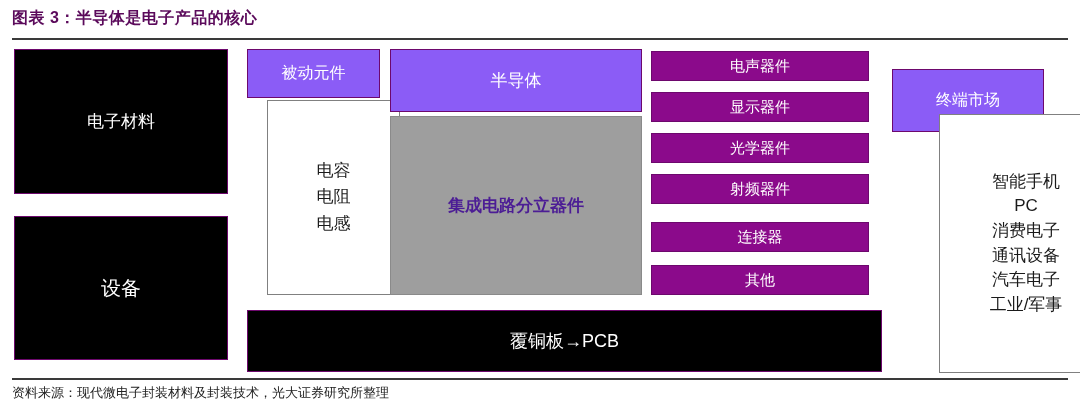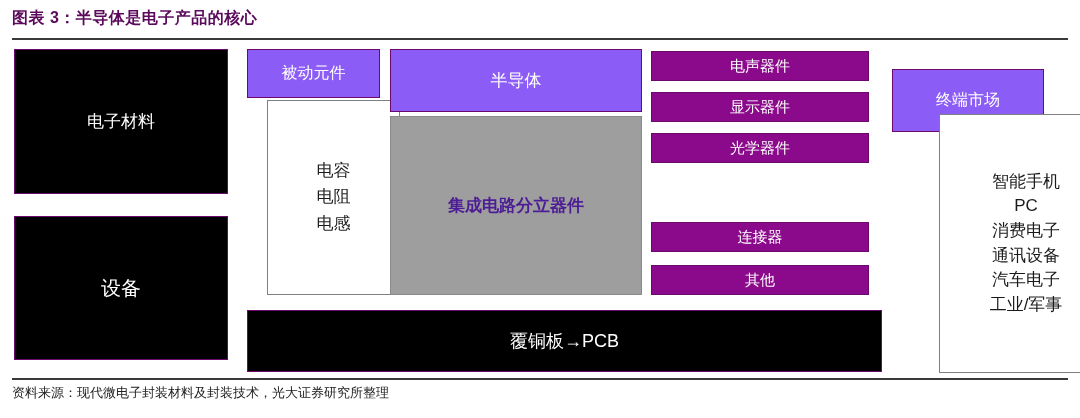--- a/index.html
+++ b/index.html
@@ -132,20 +132,23 @@
 
   <div class="devbar" style="top:92px">
     <span>显示器件</span>
   </div>
   <div class="devbar" style="top:51px">
     <span>电声器件</span>
   </div>
   <div class="devbar" style="top:133px">
     <span>光学器件</span>
   </div>
+  <div class="devbar" style="top:174px">
+    <span>射频器件</span>
+  </div>
   <div class="devbar" style="top:222px">
     <span>连接器</span>
   </div>
   <div class="devbar" style="top:265px">
     <span>其他</span>
   </div>
 
   <div class="colhead" id="market-head">
     <span>终端市场</span>
   </div>

